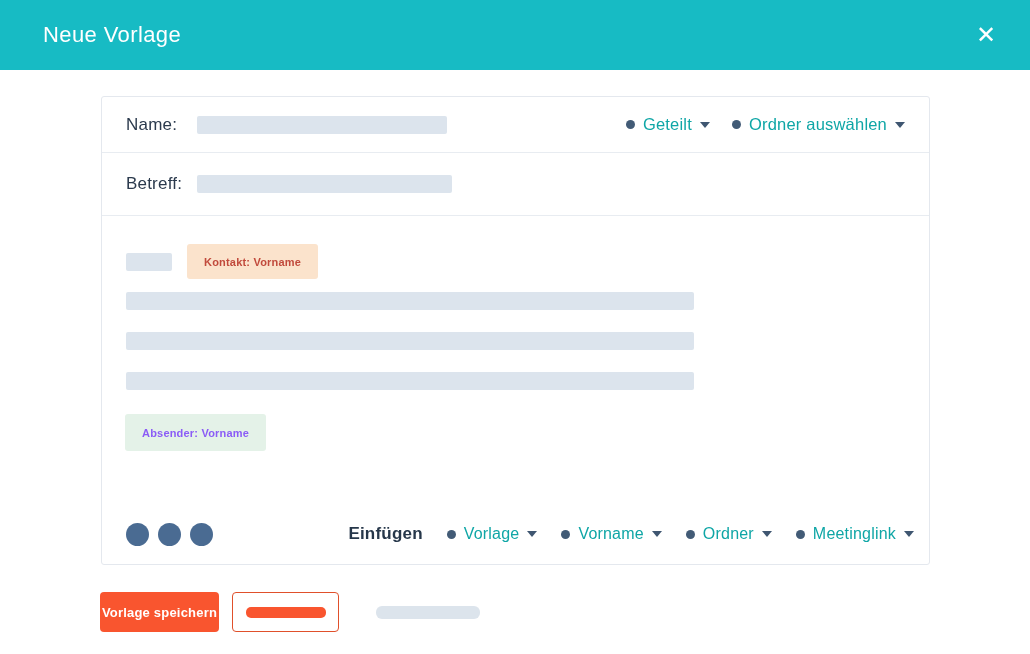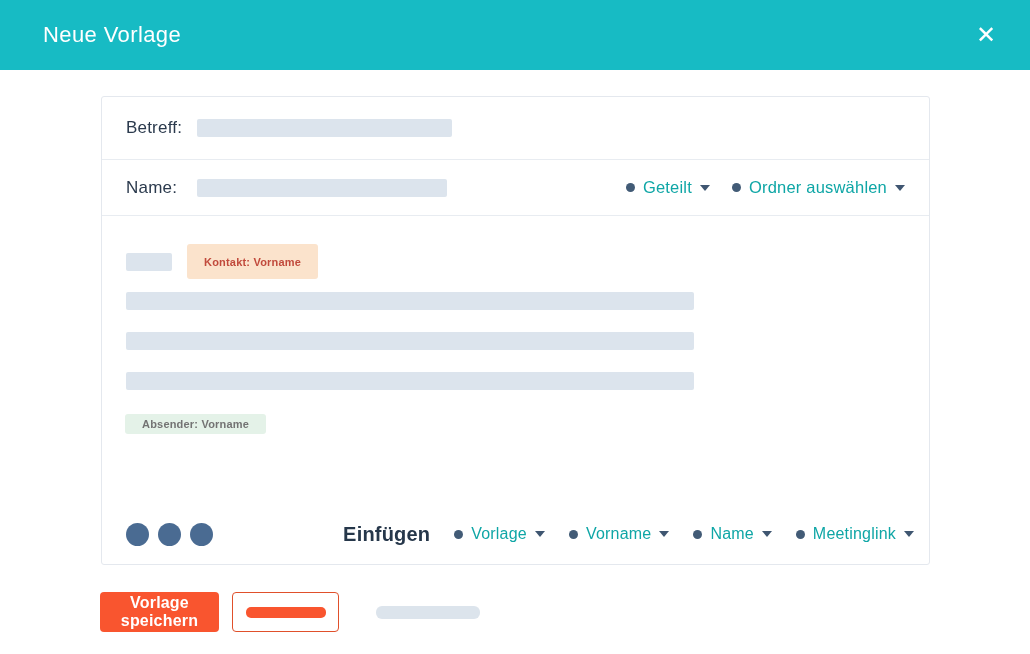--- a/index.html
+++ b/index.html
@@ -65,52 +65,52 @@
   .push-right { margin-left: auto; }
 
   
   .ph-small   { position: absolute; left: 24px;  top: 156px; width: 46px;  height: 18px; }
   .token {
     position: absolute; display: inline-flex; align-items: center;
     border-radius: 3px; font-size: 11px; font-weight: 600; letter-spacing: 0.2px;
     padding: 0 17px; white-space: nowrap;
   }
   .token-contact { left: 85px; top: 147px; height: 35px; background: #fbe3cc; color: #c14a3c; }
-  .token-sender  { left: 23px; top: 317px; height: 20px; background: #e4f2e8; color: #737373; }
+  .token-sender  { left: 23px; top: 317px; height: 37px; background: #e4f2e8; color: #8b5cf6; }
   .ph-line  { position: absolute; left: 24px; width: 568px; height: 18px; border-radius: 2px; }
   .ph-line-1 { top: 195px; }
   .ph-line-2 { top: 235px; }
   .ph-line-3 { top: 275px; }
 
   
   .toolbar {
     position: absolute; left: 24px; right: 15px; bottom: 18px; height: 24px;
     display: flex; align-items: center;
   }
   .circle {
     width: 23px; height: 23px; border-radius: 50%; background: #4a6b92;
     margin-right: 9px; flex: none; cursor: pointer;
   }
   .insert-label {
     margin-left: auto; margin-right: 24px;
-    font-size: 20px; font-weight: 600; color: #26374a; letter-spacing: 0.2px;
+    font-size: 17px; font-weight: 600; color: #26374a; letter-spacing: 0.2px;
   }
   .toolbar .dd + .dd { margin-left: 24px; }
   .toolbar .dd .dd-label { font-size: 16px; }
 
   
   .footer {
     position: absolute; left: 100px; top: 592px;
     display: flex; align-items: center;
   }
   .save-btn {
     width: 119px; height: 40px; border: none; border-radius: 4px;
     background: #f9552f; color: #ffffff;
     font-family: "Liberation Sans", sans-serif;
-    font-size: 16px; font-weight: 600; letter-spacing: 0.2px;
+    font-size: 13px; font-weight: 600; letter-spacing: 0.2px;
     cursor: pointer;
   }
   .outline-btn {
     margin-left: 13px; width: 107px; height: 40px;
     background: #ffffff; border: 1.5px solid #e0502b; border-radius: 4px;
     display: flex; align-items: center; justify-content: center;
     cursor: pointer;
   }
   .outline-btn .inner-bar {
     width: 80px; height: 11px; border-radius: 5px; background: #f9552f;
@@ -123,38 +123,38 @@
 </head>
 <body>
 
 <div class="header">
   <span class="header-title">Neue Vorlage</span>
   <span class="close-x">✕</span>
 </div>
 
 <div class="card">
 
-  <div class="row row-subject">
-    <span class="field-label">Betreff:</span>
-    <div class="bar bar-subject"></div>
-  </div>
-
   <div class="row row-name">
     <span class="field-label">Name:</span>
     <div class="bar bar-name"></div>
     <div class="dd push-right">
       <span class="dot"></span>
       <span class="dd-label">Geteilt</span>
       <span class="chev"></span>
     </div>
     <div class="dd">
       <span class="dot"></span>
       <span class="dd-label">Ordner auswählen</span>
       <span class="chev"></span>
     </div>
+  </div>
+
+  <div class="row row-subject">
+    <span class="field-label">Betreff:</span>
+    <div class="bar bar-subject"></div>
   </div>
 
   <div class="bar ph-small"></div>
   <span class="token token-contact">Kontakt: Vorname</span>
   <div class="bar ph-line ph-line-1"></div>
   <div class="bar ph-line ph-line-2"></div>
   <div class="bar ph-line ph-line-3"></div>
   <span class="token token-sender">Absender: Vorname</span>
 
   <div class="toolbar">
@@ -168,21 +168,21 @@
       <span class="dd-label">Vorlage</span>
       <span class="chev"></span>
     </div>
     <div class="dd">
       <span class="dot"></span>
       <span class="dd-label">Vorname</span>
       <span class="chev"></span>
     </div>
     <div class="dd">
       <span class="dot"></span>
-      <span class="dd-label">Name</span>
+      <span class="dd-label">Ordner</span>
       <span class="chev"></span>
     </div>
     <div class="dd">
       <span class="dot"></span>
       <span class="dd-label">Meetinglink</span>
       <span class="chev"></span>
     </div>
   </div>
 </div>
 

